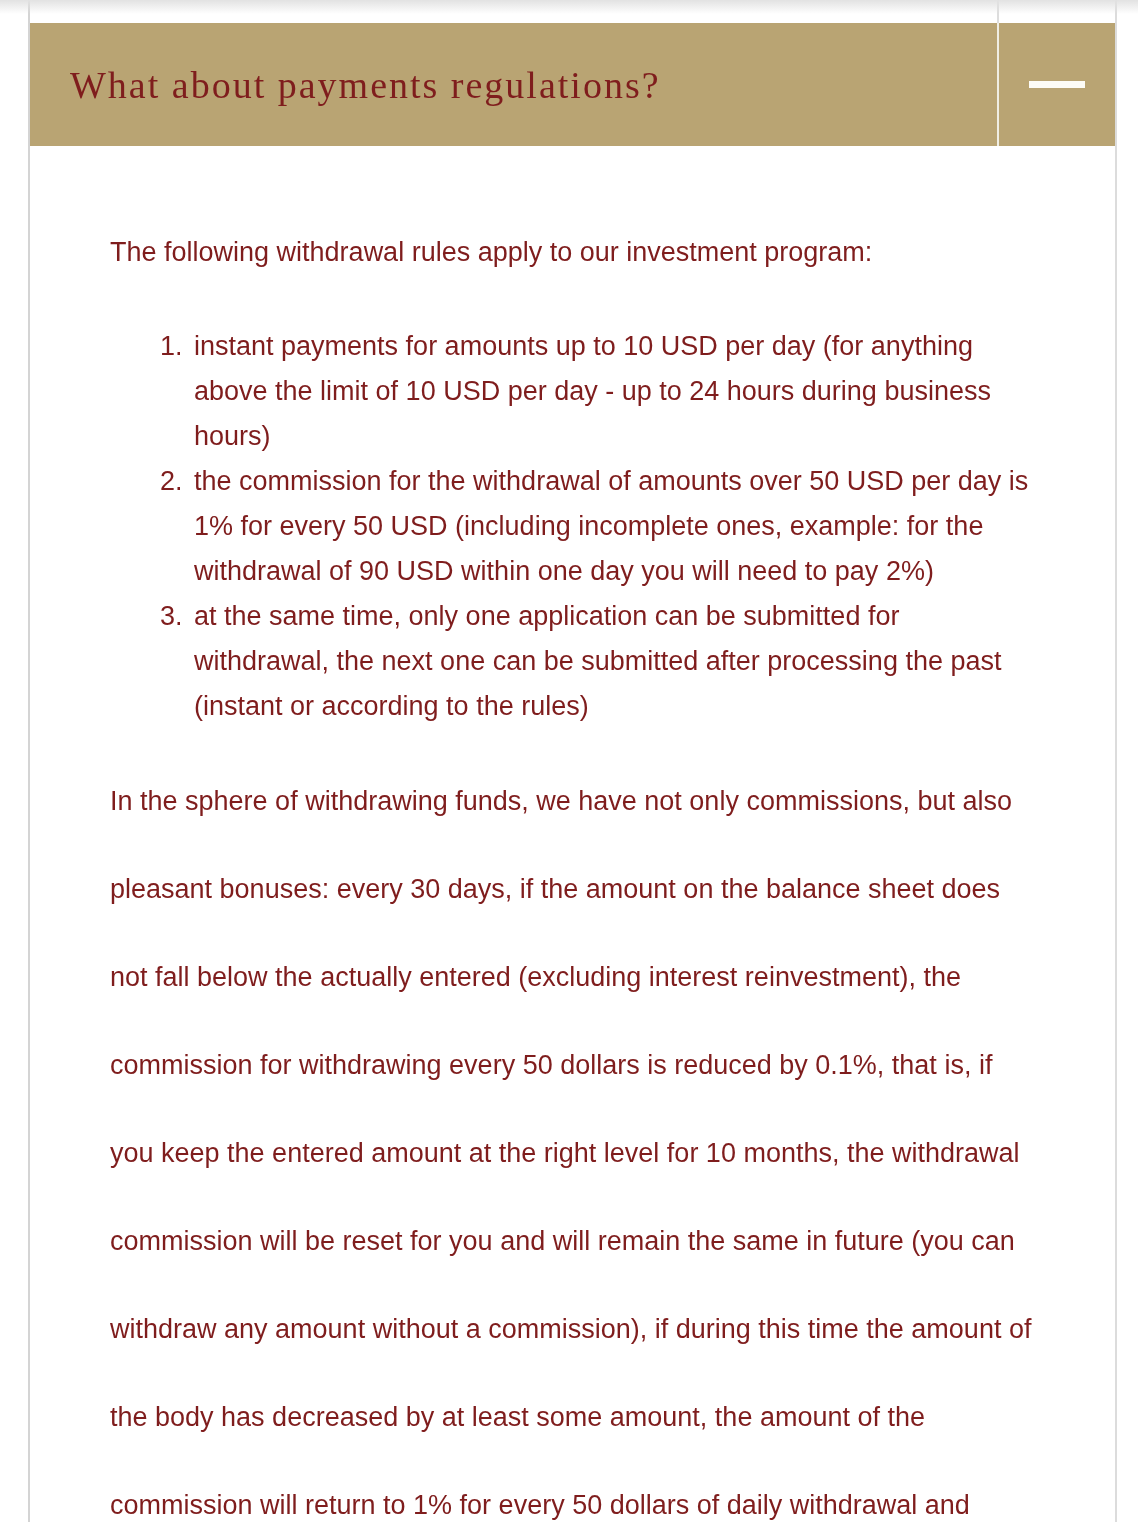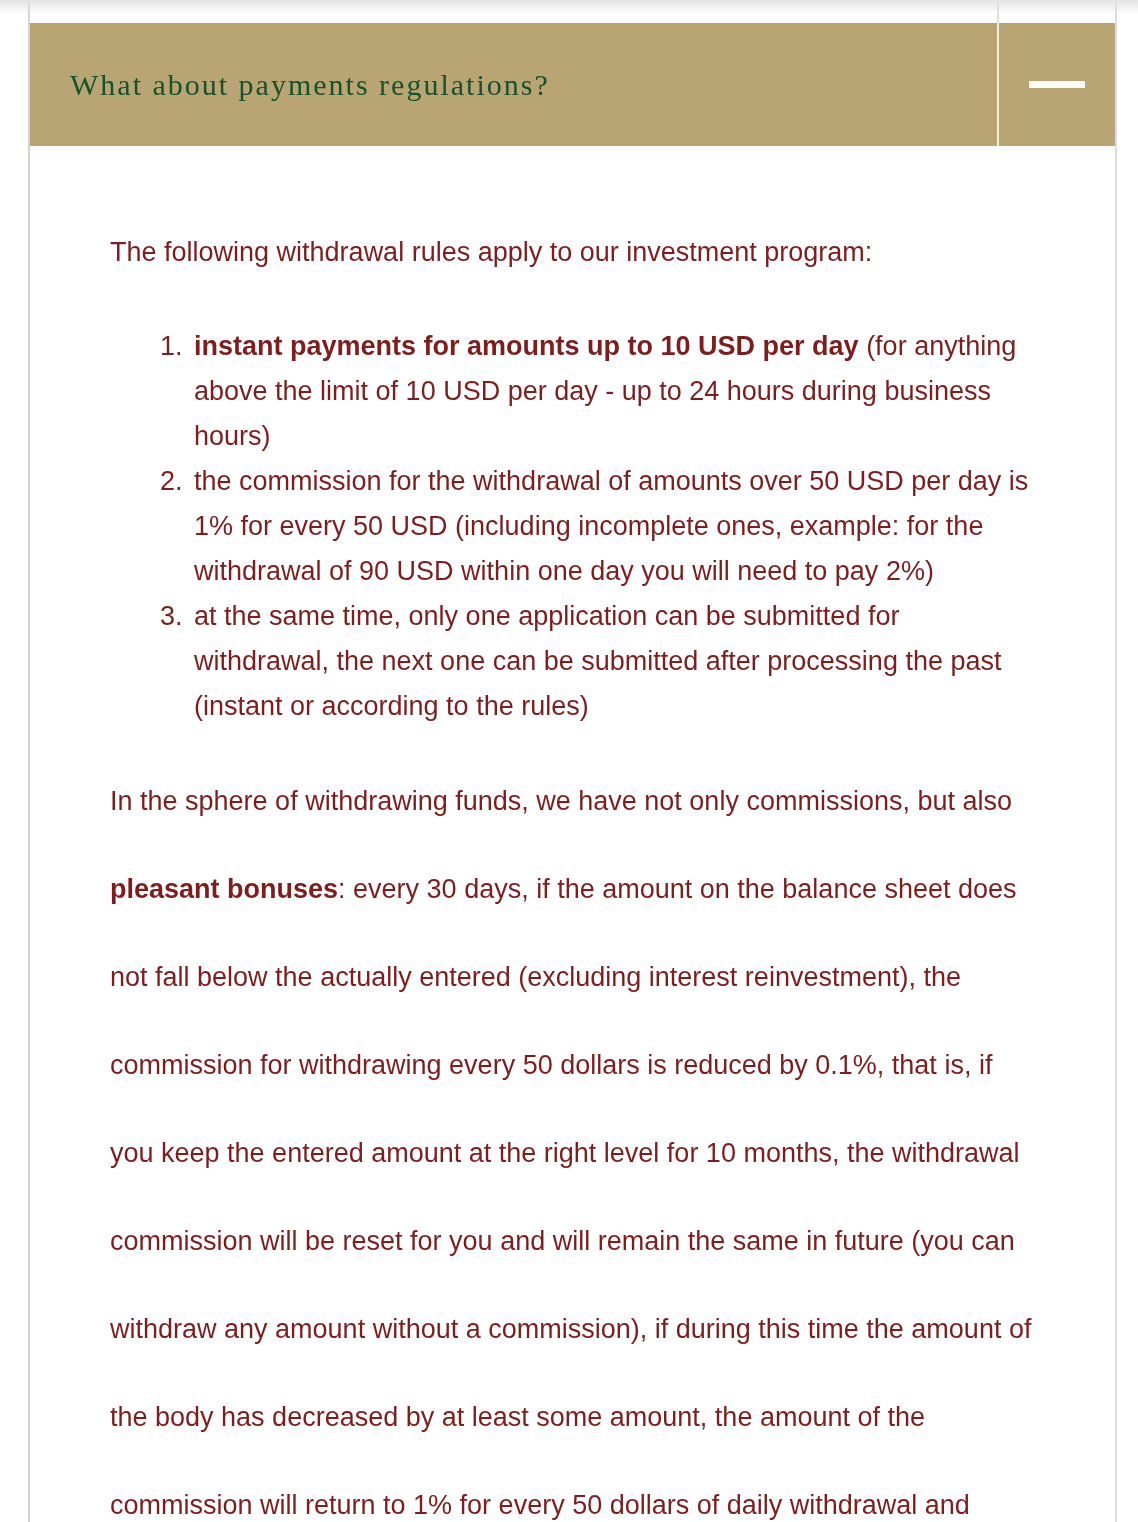--- a/index.html
+++ b/index.html
@@ -53,23 +53,23 @@
     flex: 1;
     display: flex;
     align-items: center;
     padding-left: 40px;
     box-sizing: border-box;
     min-width: 0;
   }
   .question {
     font-family: "Liberation Serif", "DejaVu Serif", serif;
     font-weight: 400;
-    font-size: 30px;
+    font-size: 38px;
     letter-spacing: 2px;
-    color: #14532d;
+    color: #7f1d1d;
     white-space: nowrap;
   }
   .toggle-cell {
     width: 118px;
     box-sizing: border-box;
     border-left: 2px solid #f0eee4;
     display: flex;
     align-items: center;
     justify-content: center;
   }
@@ -93,21 +93,21 @@
     line-height: 45px;
   }
   ol.rules li {
     padding-left: 4px;
   }
   .bonus {
     margin: 28px 0 0 0;
     line-height: 88px;
   }
   .b {
-    font-weight: 700;
+    font-weight: 400;
     margin-top: 8px;
   }
 </style>
 </head>
 <body>
 
 <div class="top-fade"></div>
 
 <div class="card">
 

